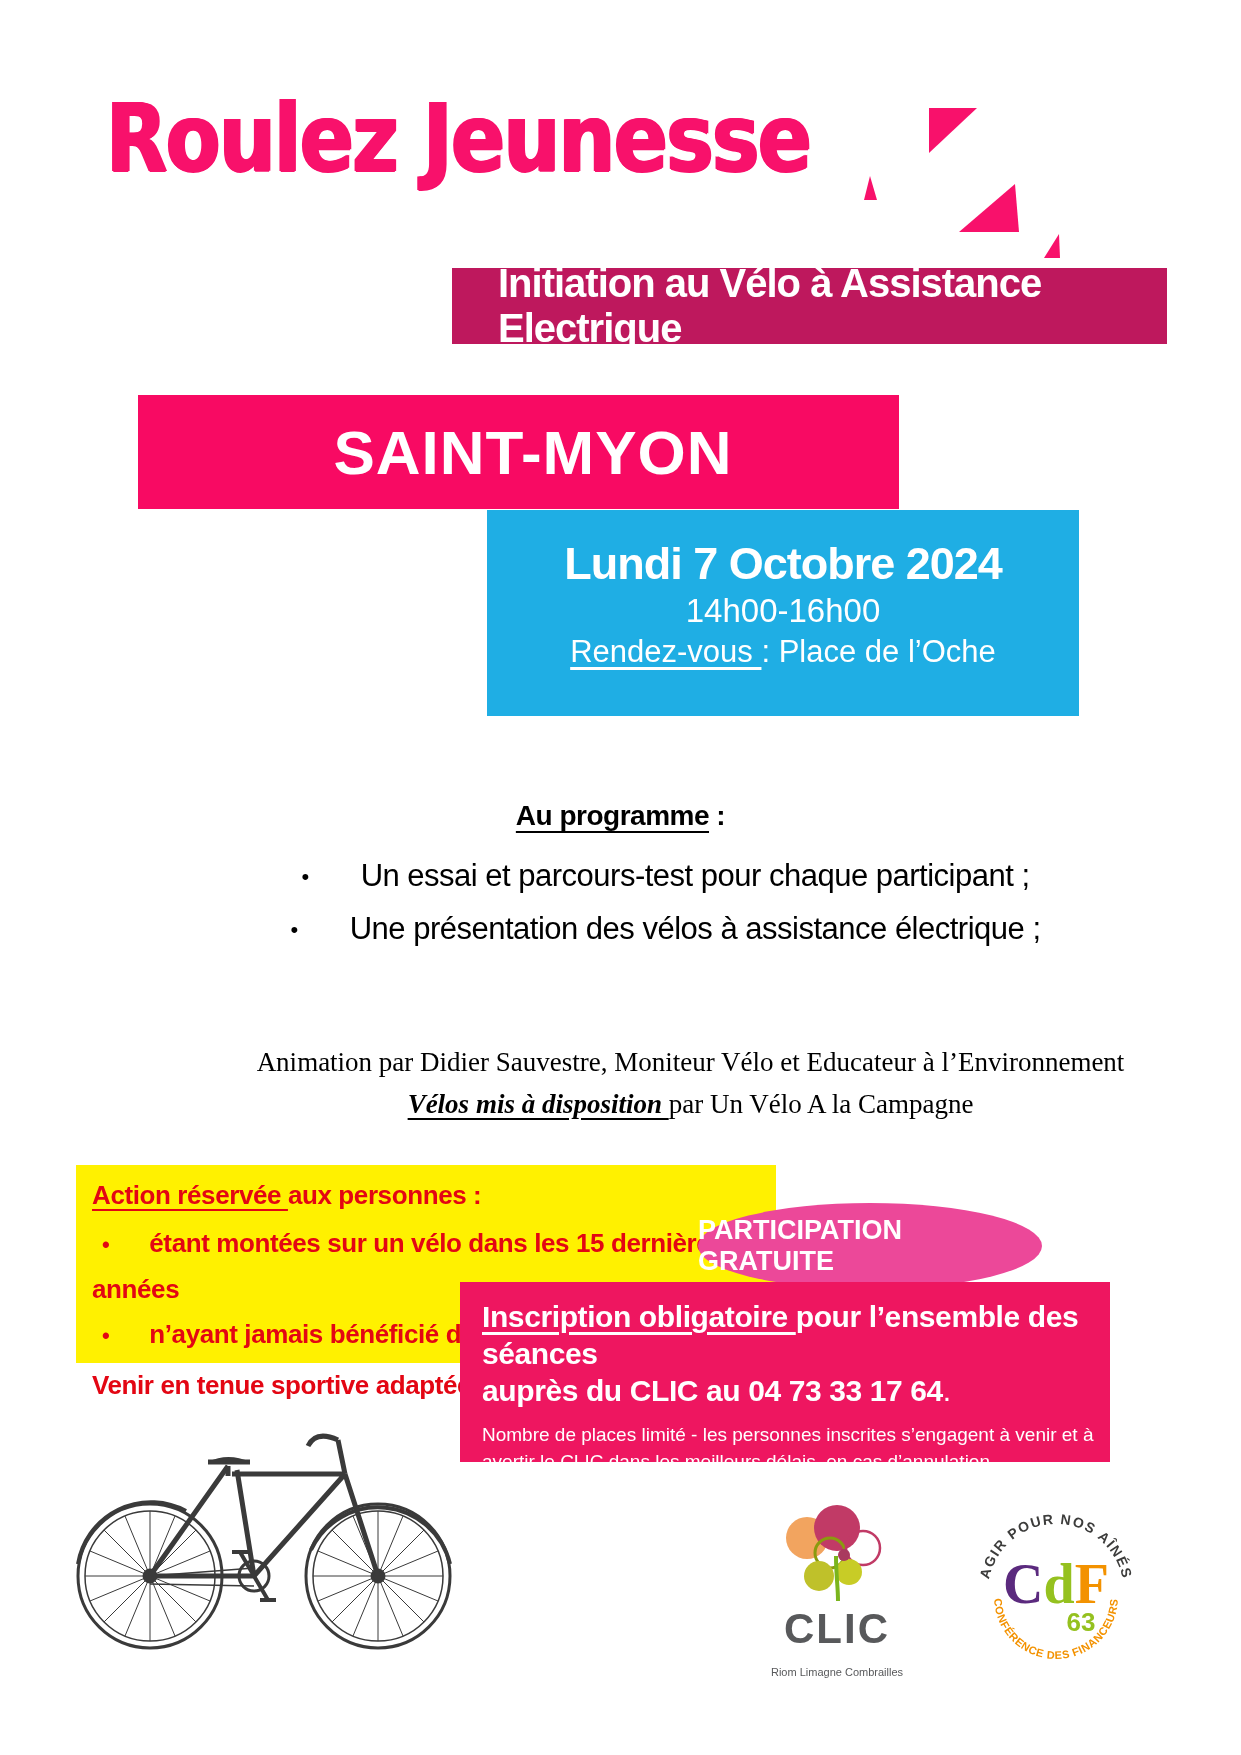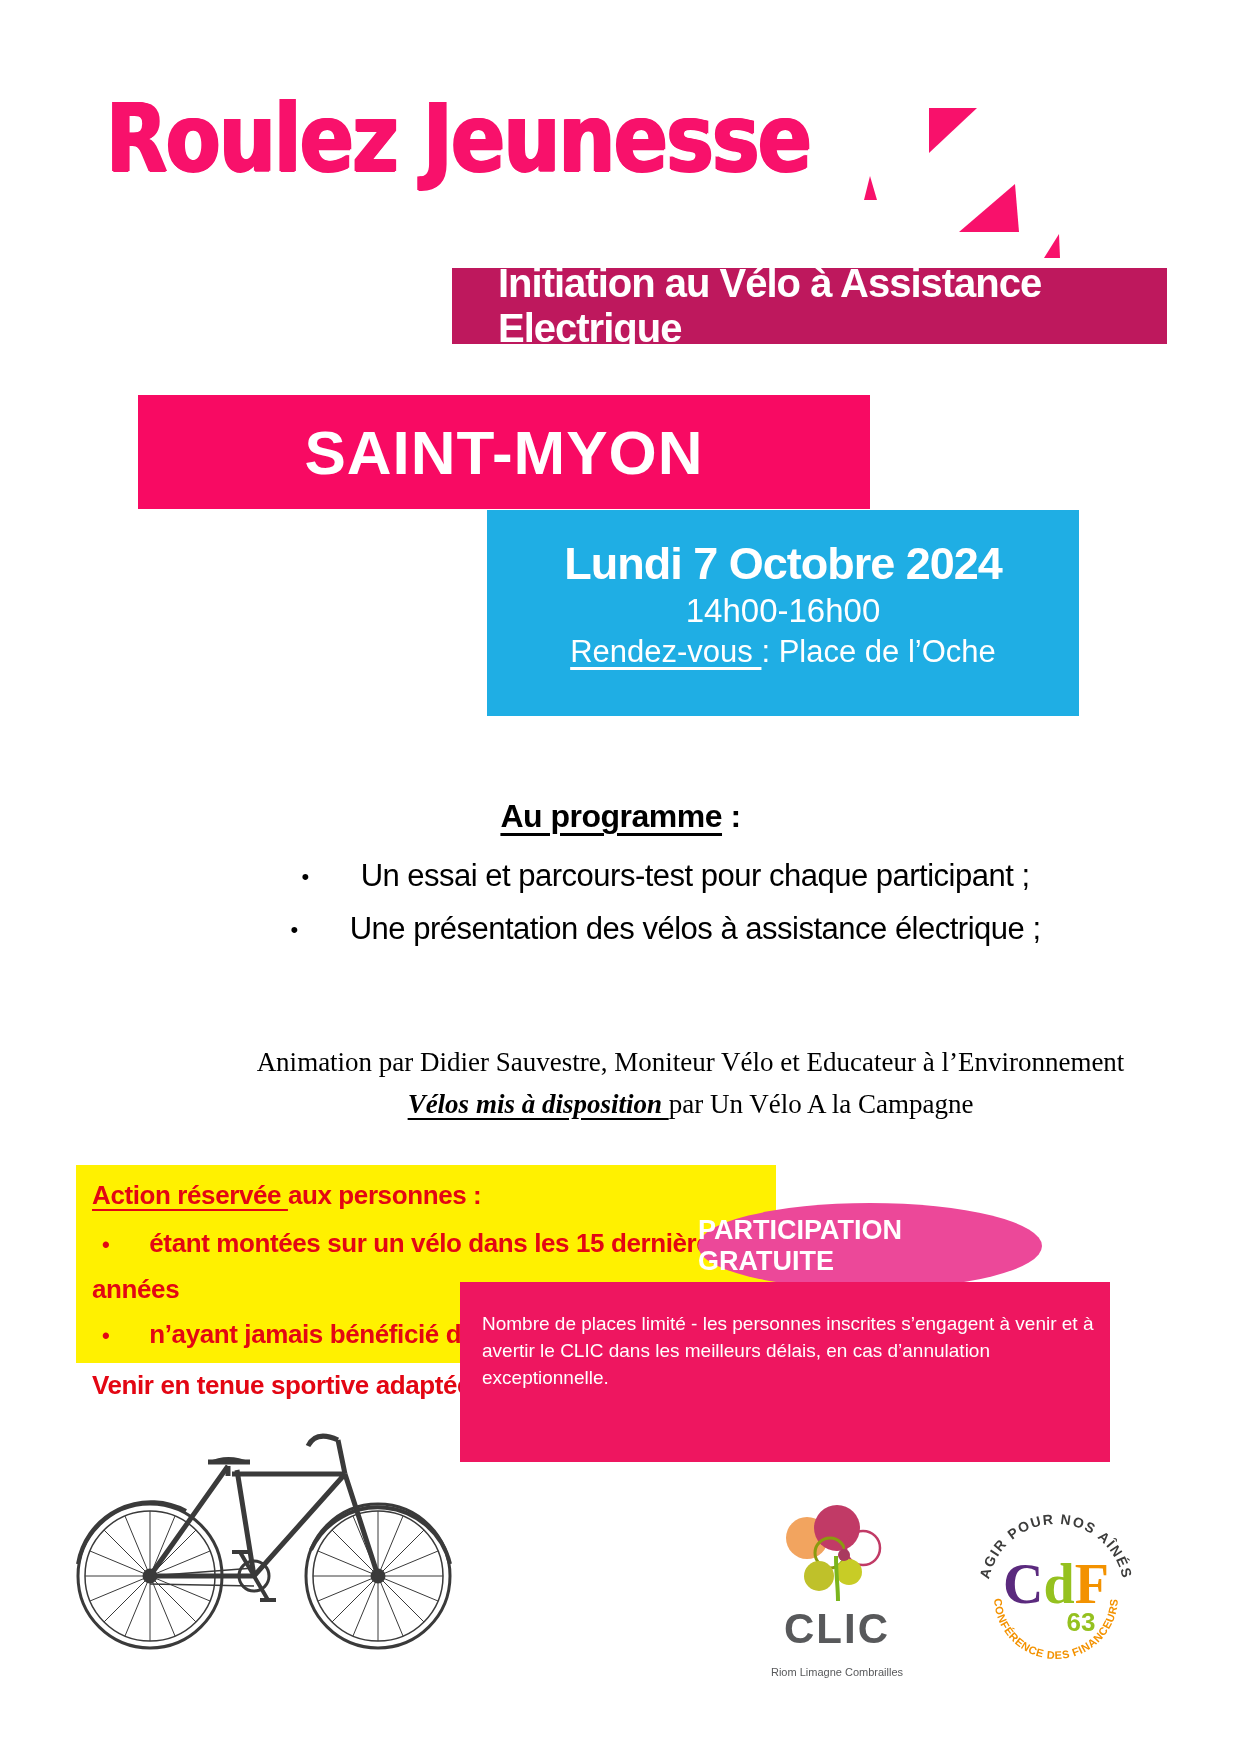--- a/index.html
+++ b/index.html
@@ -18,33 +18,33 @@
 
   
   #green-banner{position:absolute;left:452px;top:268px;width:715px;height:76px;
                 display:flex;align-items:center;justify-content:center;padding-left:46px;
                 box-sizing:border-box;color:#fff;font-weight:bold;font-size:40px;
                 letter-spacing:-1px;}
 
   
   #pink-banner{position:absolute;left:138px;top:395px;width:732px;height:114px;
                display:flex;align-items:center;justify-content:center;
-               color:#fff;font-weight:bold;font-size:62px;letter-spacing:1px;}
+               color:#fff;font-weight:bold;font-size:62px;letter-spacing:1px;padding-left:29px;}
 
   
   #blue-box{position:absolute;left:487px;top:510px;width:592px;height:206px;
             color:#fff;text-align:center;box-sizing:border-box;padding-top:28px;}
   #blue-box .date{font-size:45px;font-weight:bold;line-height:52px;letter-spacing:-1px;}
   #blue-box .time{font-size:33px;line-height:42px;}
   #blue-box .rdv{font-size:31px;line-height:40px;}
   #blue-box .rdv .u{text-decoration:underline;text-underline-offset:5px;}
 
   
   #program{position:absolute;left:0;top:795px;width:1241px;letter-spacing:-0.5px;}
-  #program h2{margin:0;text-align:center;font-size:32px;line-height:42px;color:#000;}
+  #program h2{margin:0;text-align:center;font-size:28px;line-height:42px;color:#000;}
   #program h2 .u{text-decoration:underline;text-underline-offset:6px;}
   #program ul{list-style:none;margin:12px 0 0 90px;padding:0;}
   #program li{height:53px;line-height:53px;text-align:center;font-size:31px;color:#000;}
   #program li .dot{display:inline-block;font-size:22px;vertical-align:2px;margin-right:52px;}
 
   
   #animation{position:absolute;left:0;top:1044px;width:1241px;padding-left:140px;
              box-sizing:border-box;text-align:center;
              font-family:"Liberation Serif",serif;font-size:27px;color:#000;}
   #animation .l1{line-height:36px;}
@@ -150,20 +150,24 @@
       </li>
     </ul>
     <div class="footer">Venir en tenue sportive adaptée.</div>
   </div>
 
   <div id="free-badge" style="background:#ec4899">
     <span>PARTICIPATION GRATUITE</span>
   </div>
 
   <div id="register-box" style="background:#EE1660">
+    <div class="big">
+      <span class="u">Inscription obligatoire </span><span>pour l’ensemble des séances</span><br>
+      <span>auprès du CLIC au 04 73 33 17 64</span><span style="font-weight:normal">.</span>
+    </div>
     <div class="small">
       <div>Nombre de places limité - les personnes inscrites s’engagent à venir et à</div>
       <div>avertir le CLIC dans les meilleurs délais, en cas d’annulation exceptionnelle.</div>
     </div>
   </div>
 
   <svg id="bike" width="405" height="280" viewBox="0 0 405 280" fill="none" stroke="#3a3a3a" stroke-width="3">
 
     <circle cx="88" cy="198" r="72"></circle>
     <circle cx="88" cy="198" r="65" stroke-width="1.5"></circle>

